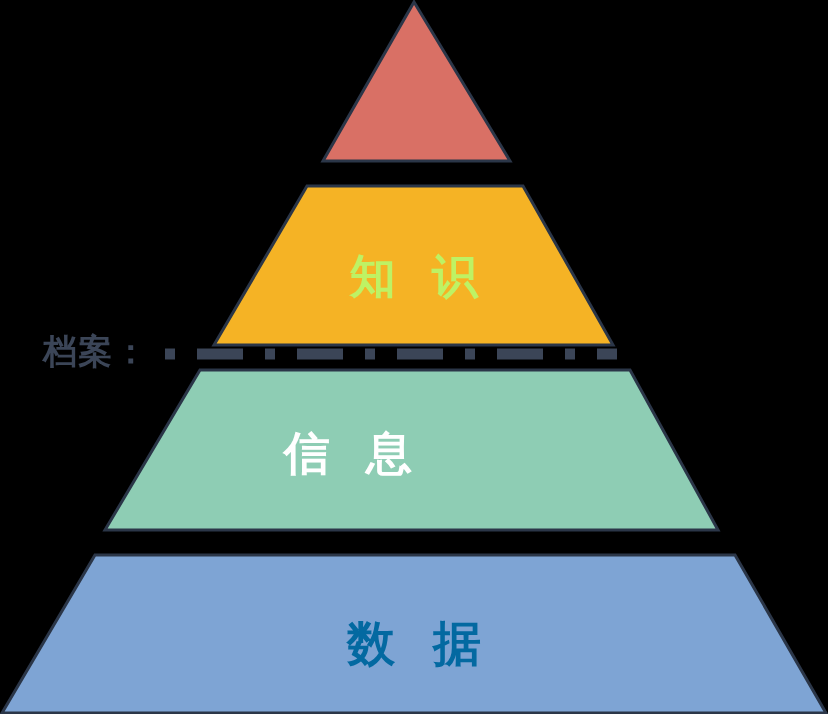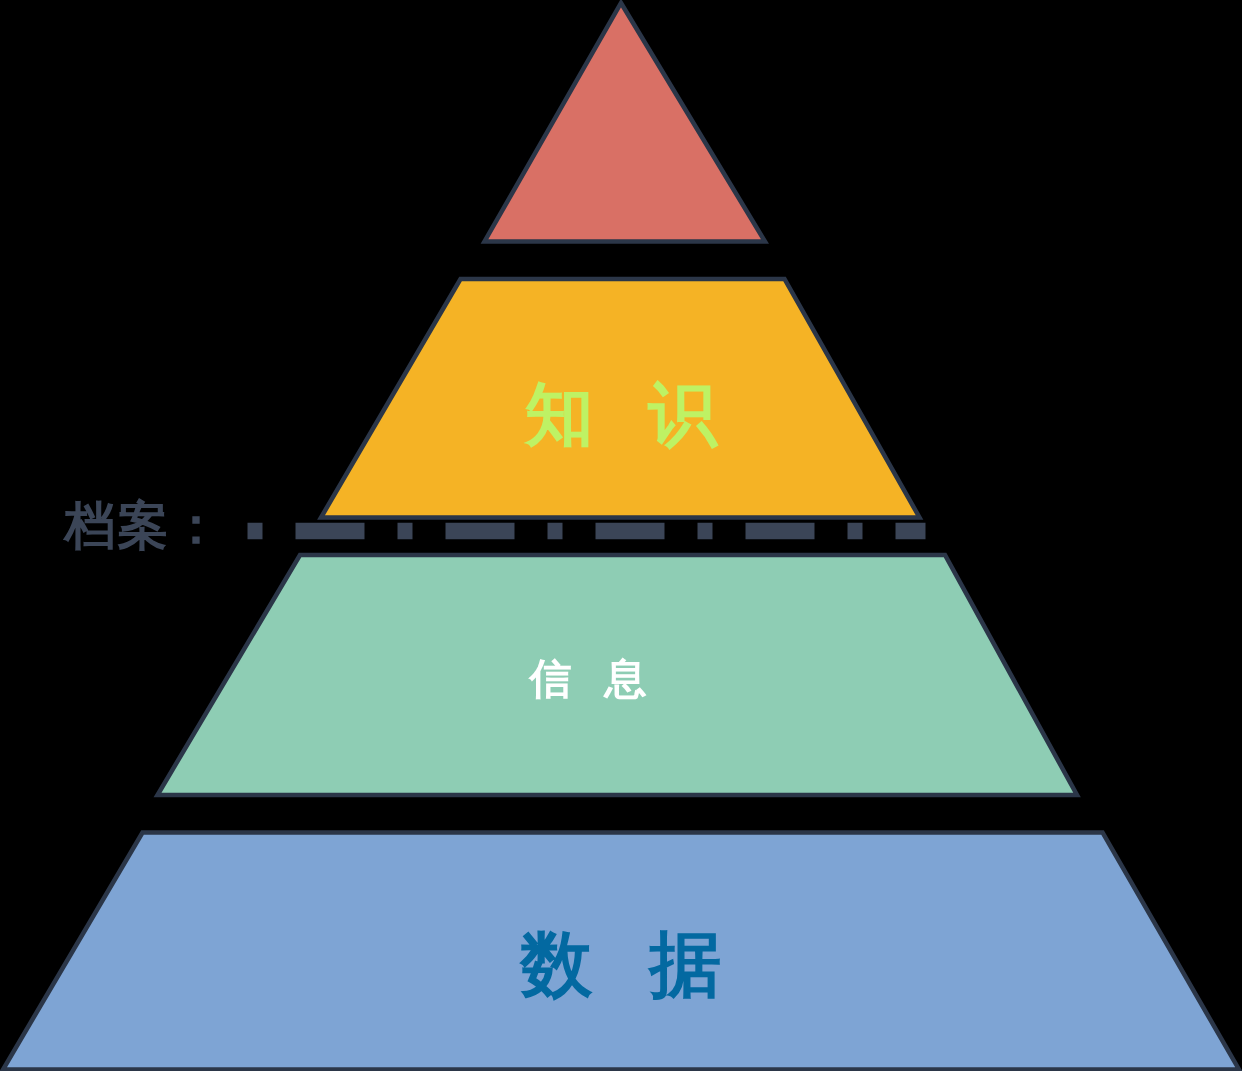--- a/index.html
+++ b/index.html
@@ -44,23 +44,22 @@
     font-size: 40px;
     line-height: 48px;
   }
   #label-knowledge {
     left: 0; top: 248px; width: 828px;
     font-size: 46px;
     line-height: 56px;
   }
   #label-information {
     left: 0; top: 426px; width: 696px;
-    font-size: 28px;
+    font-size: 46px;
     line-height: 54px;
-    padding-left: 44px;
   }
   #label-data {
     left: 0; top: 614px; width: 828px;
     font-size: 48px;
     line-height: 58px;
   }
   #archive-annotation {
     position: absolute;
     left: 43px;
     top: 331px;

